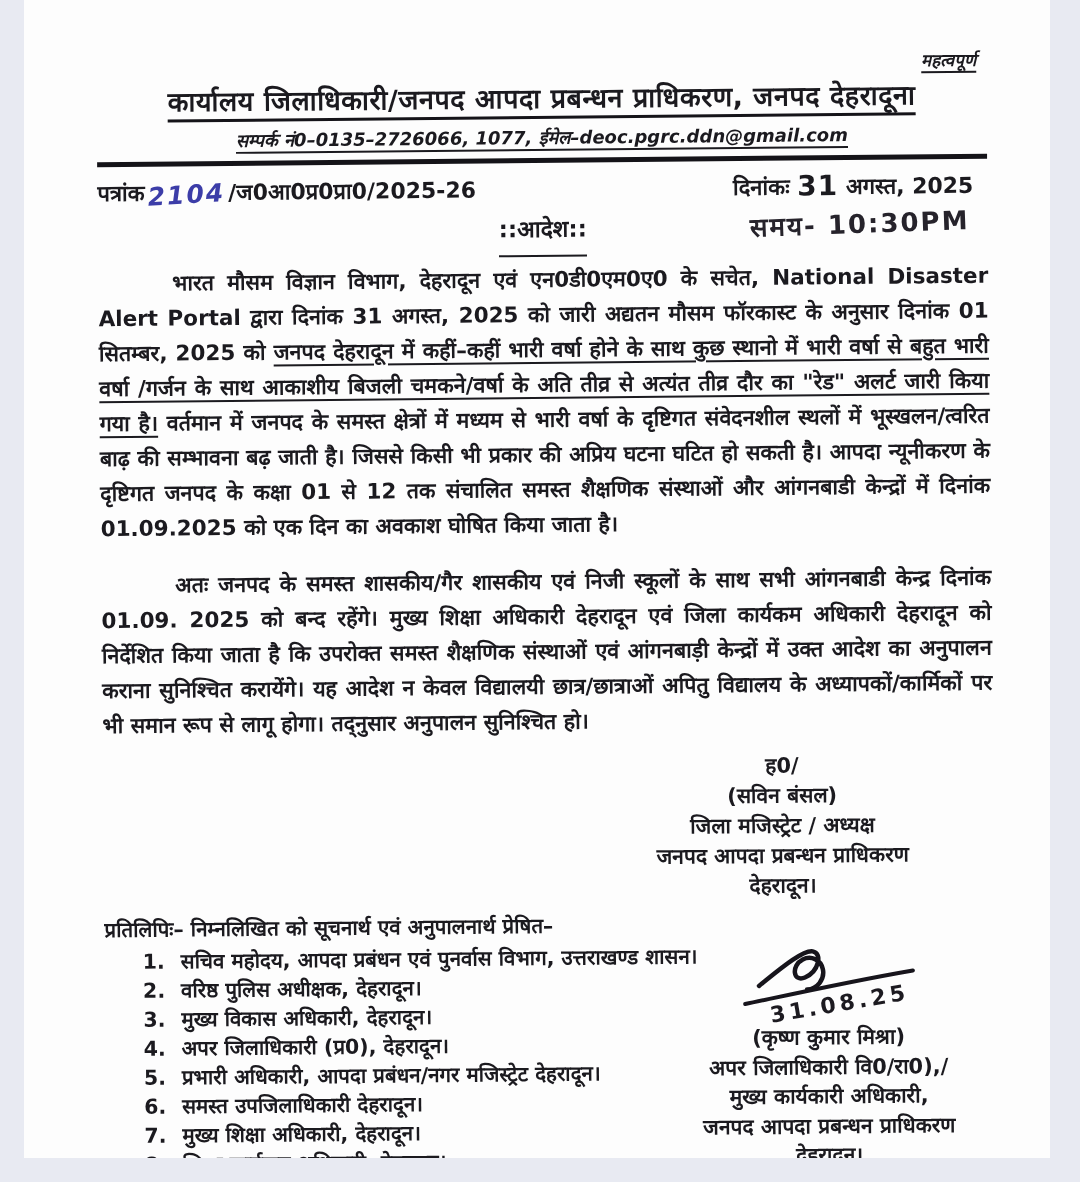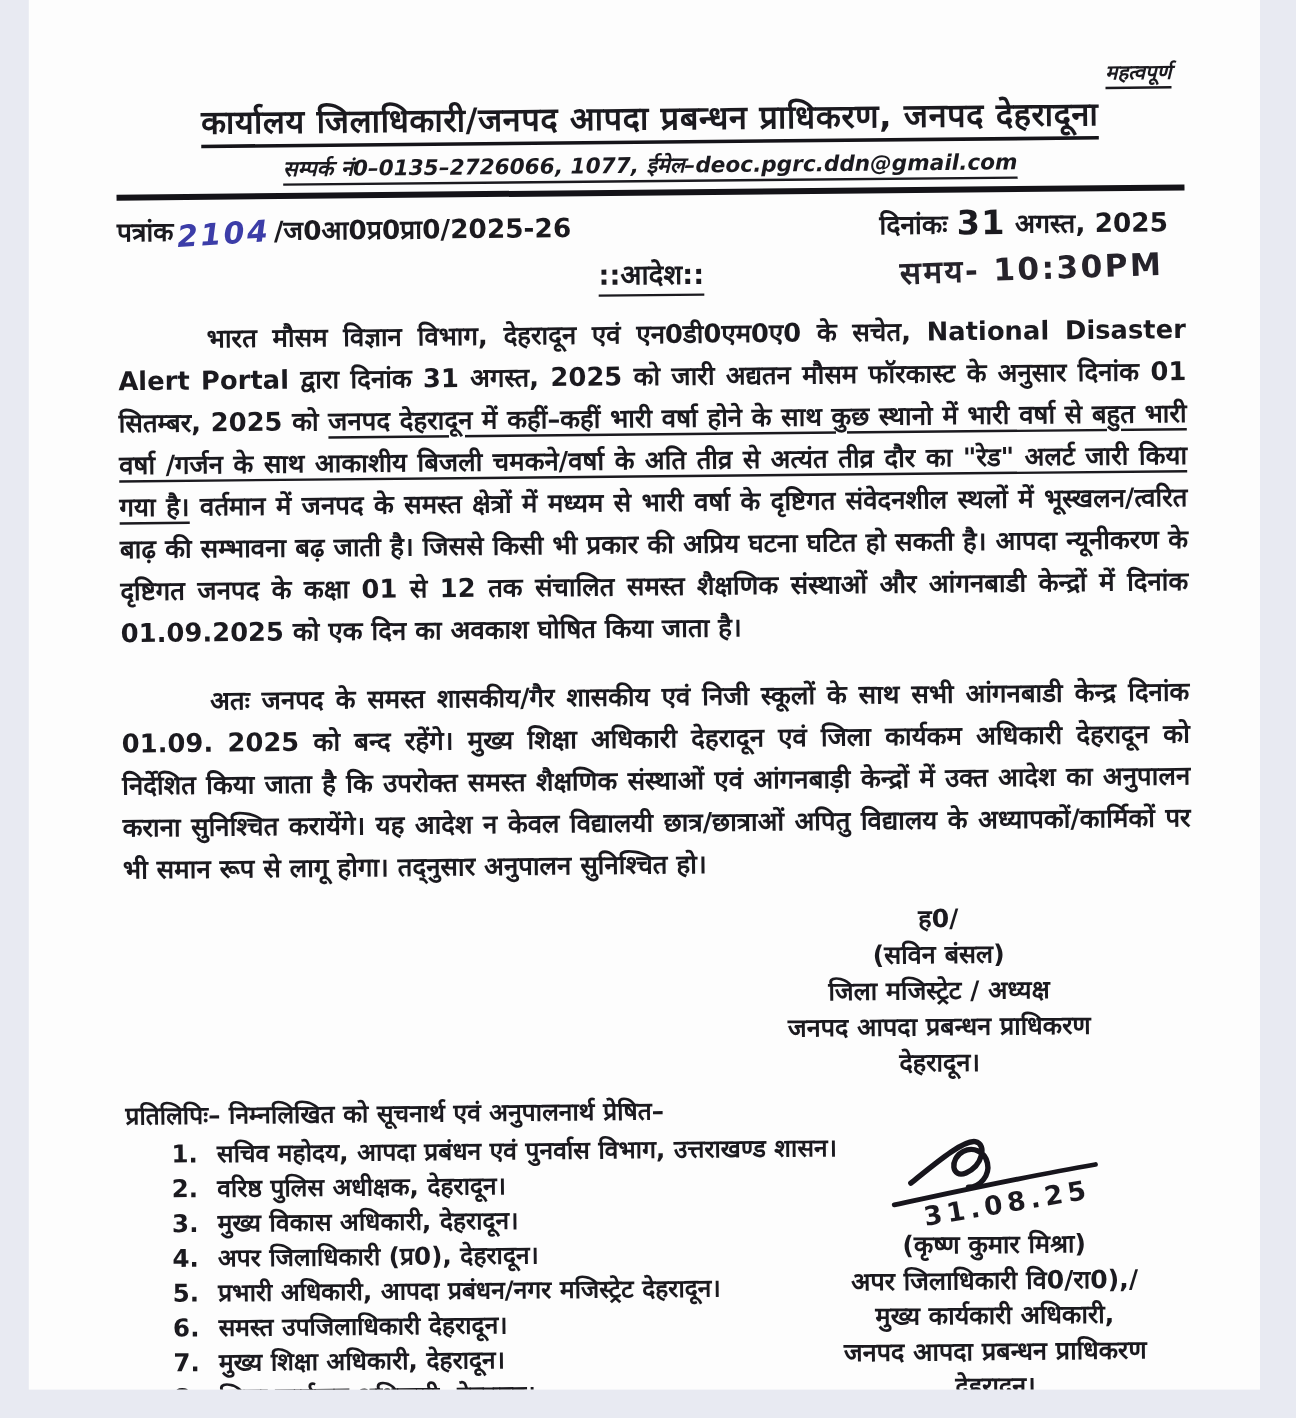--- a/index.html
+++ b/index.html
@@ -25,21 +25,21 @@
   .contact { text-align:center; margin-top:9px; font-size:18px; font-weight:bold; font-style:italic; }
   .contact span { border-bottom:2px solid #1b1a1f; padding-bottom:1px; }
   .thick-rule { height:5px; background:#141318; margin-top:9px; }
   .ref-row { display:flex; justify-content:space-between; align-items:baseline; margin-top:8px; font-size:22px; font-weight:bold; }
   .hand { font-weight:bold; letter-spacing:1px; }
   .hand-blue { color:#3c3da8; font-size:25px; font-style:italic; letter-spacing:2px; display:inline-block; transform:rotate(-3deg) translateY(3px); padding:0 3px; }
   .hand-dark { font-size:28px; letter-spacing:1px; display:inline-block; transform:translateY(1px); }
   .date-right { padding-right:14px; }
   .order-row { position:relative; height:46px; margin-top:0px; }
   .order-heading { position:absolute; left:0; right:0; top:8px; text-align:center; font-size:23px; font-weight:bold; }
-  .order-heading span { border-bottom:2.5px solid #1b1a1f; padding-bottom:2px; }
+  .order-heading span { border-bottom:2.5px solid #1b1a1f; padding-bottom:13px; }
   .time-hand { position:absolute; right:18px; top:4px; font-size:26px; font-weight:bold; color:#26232b; letter-spacing:2px; transform:rotate(-1.5deg); }
   .para { font-size:21.5px; line-height:35px; font-weight:600; text-align:justify; text-indent:74px; }
   .para1 { margin-top:12px; }
   .para2 { margin-top:22px; }
   .u { text-decoration:underline; text-underline-offset:5px; text-decoration-thickness:2px; }
   .b { font-weight:bold; }
   .sig1 { width:350px; margin:14px 36px 0 auto; text-align:center; font-size:21px; line-height:30px; font-weight:600; }
   .copies { margin-top:8px; font-size:20.5px; font-weight:600; }
   .copies-heading { line-height:30px; }
   ol.copy-list { list-style:none; counter-reset:c; margin-top:3px; padding-left:38px; }

